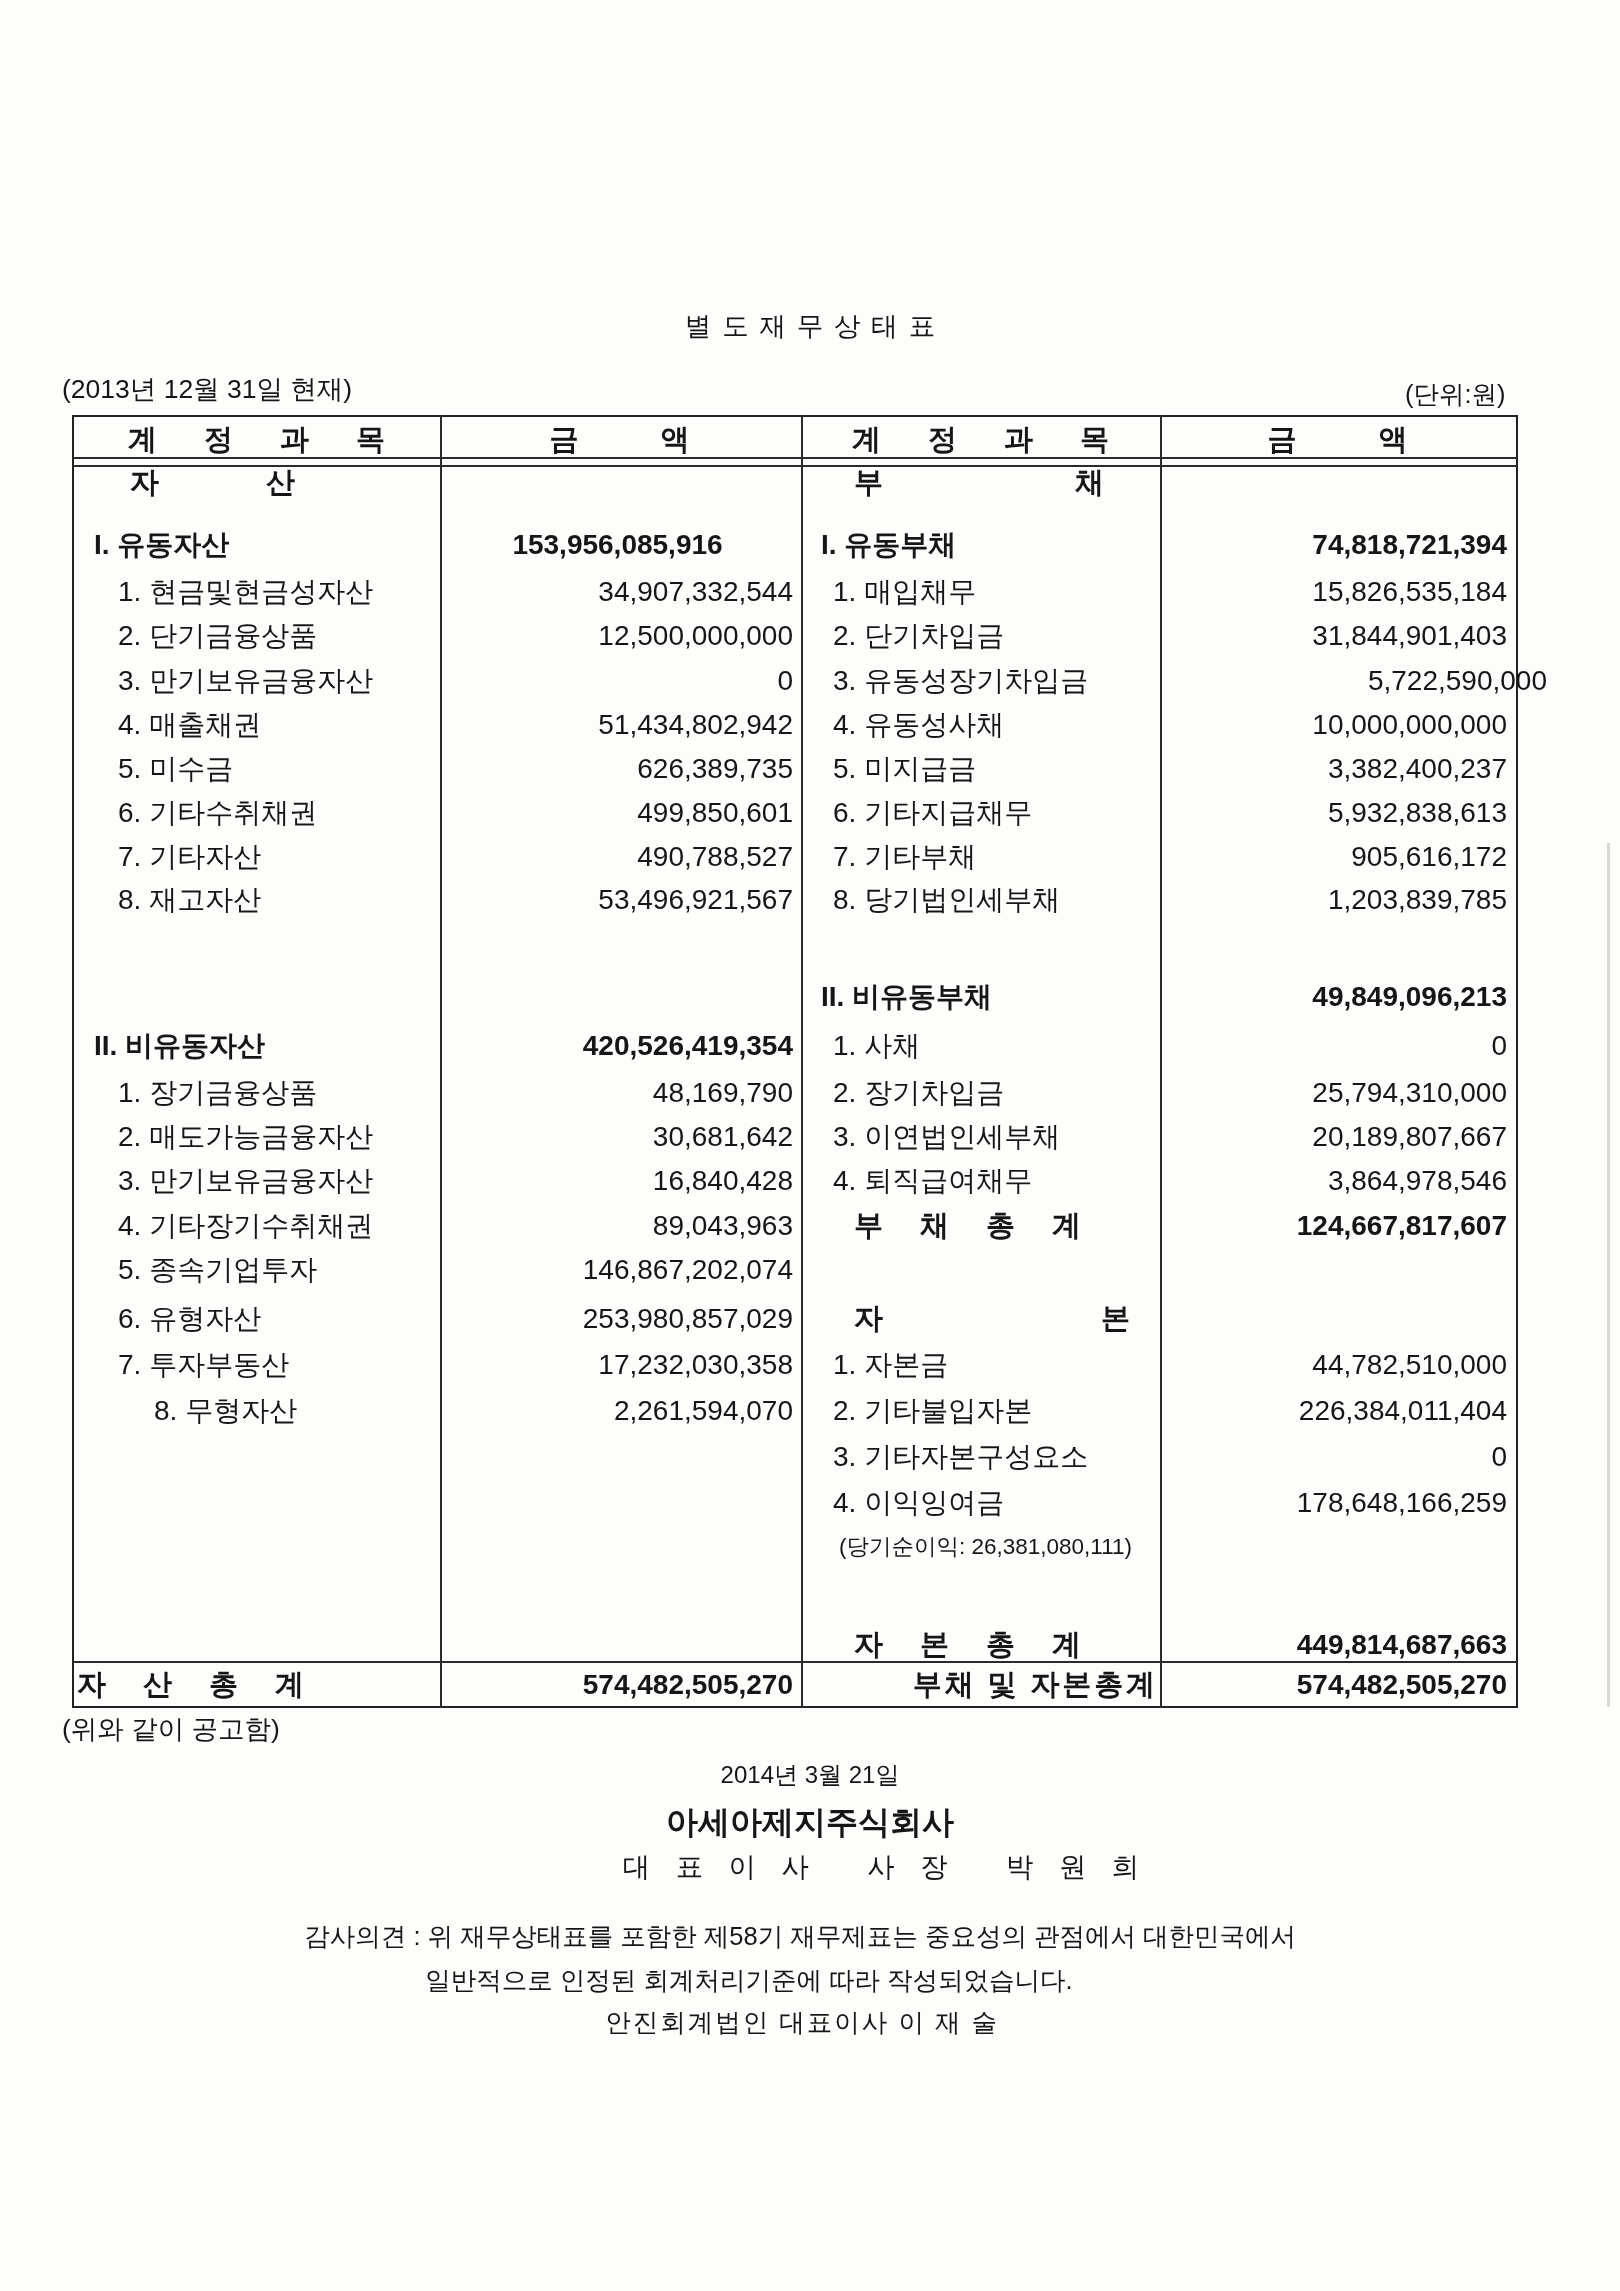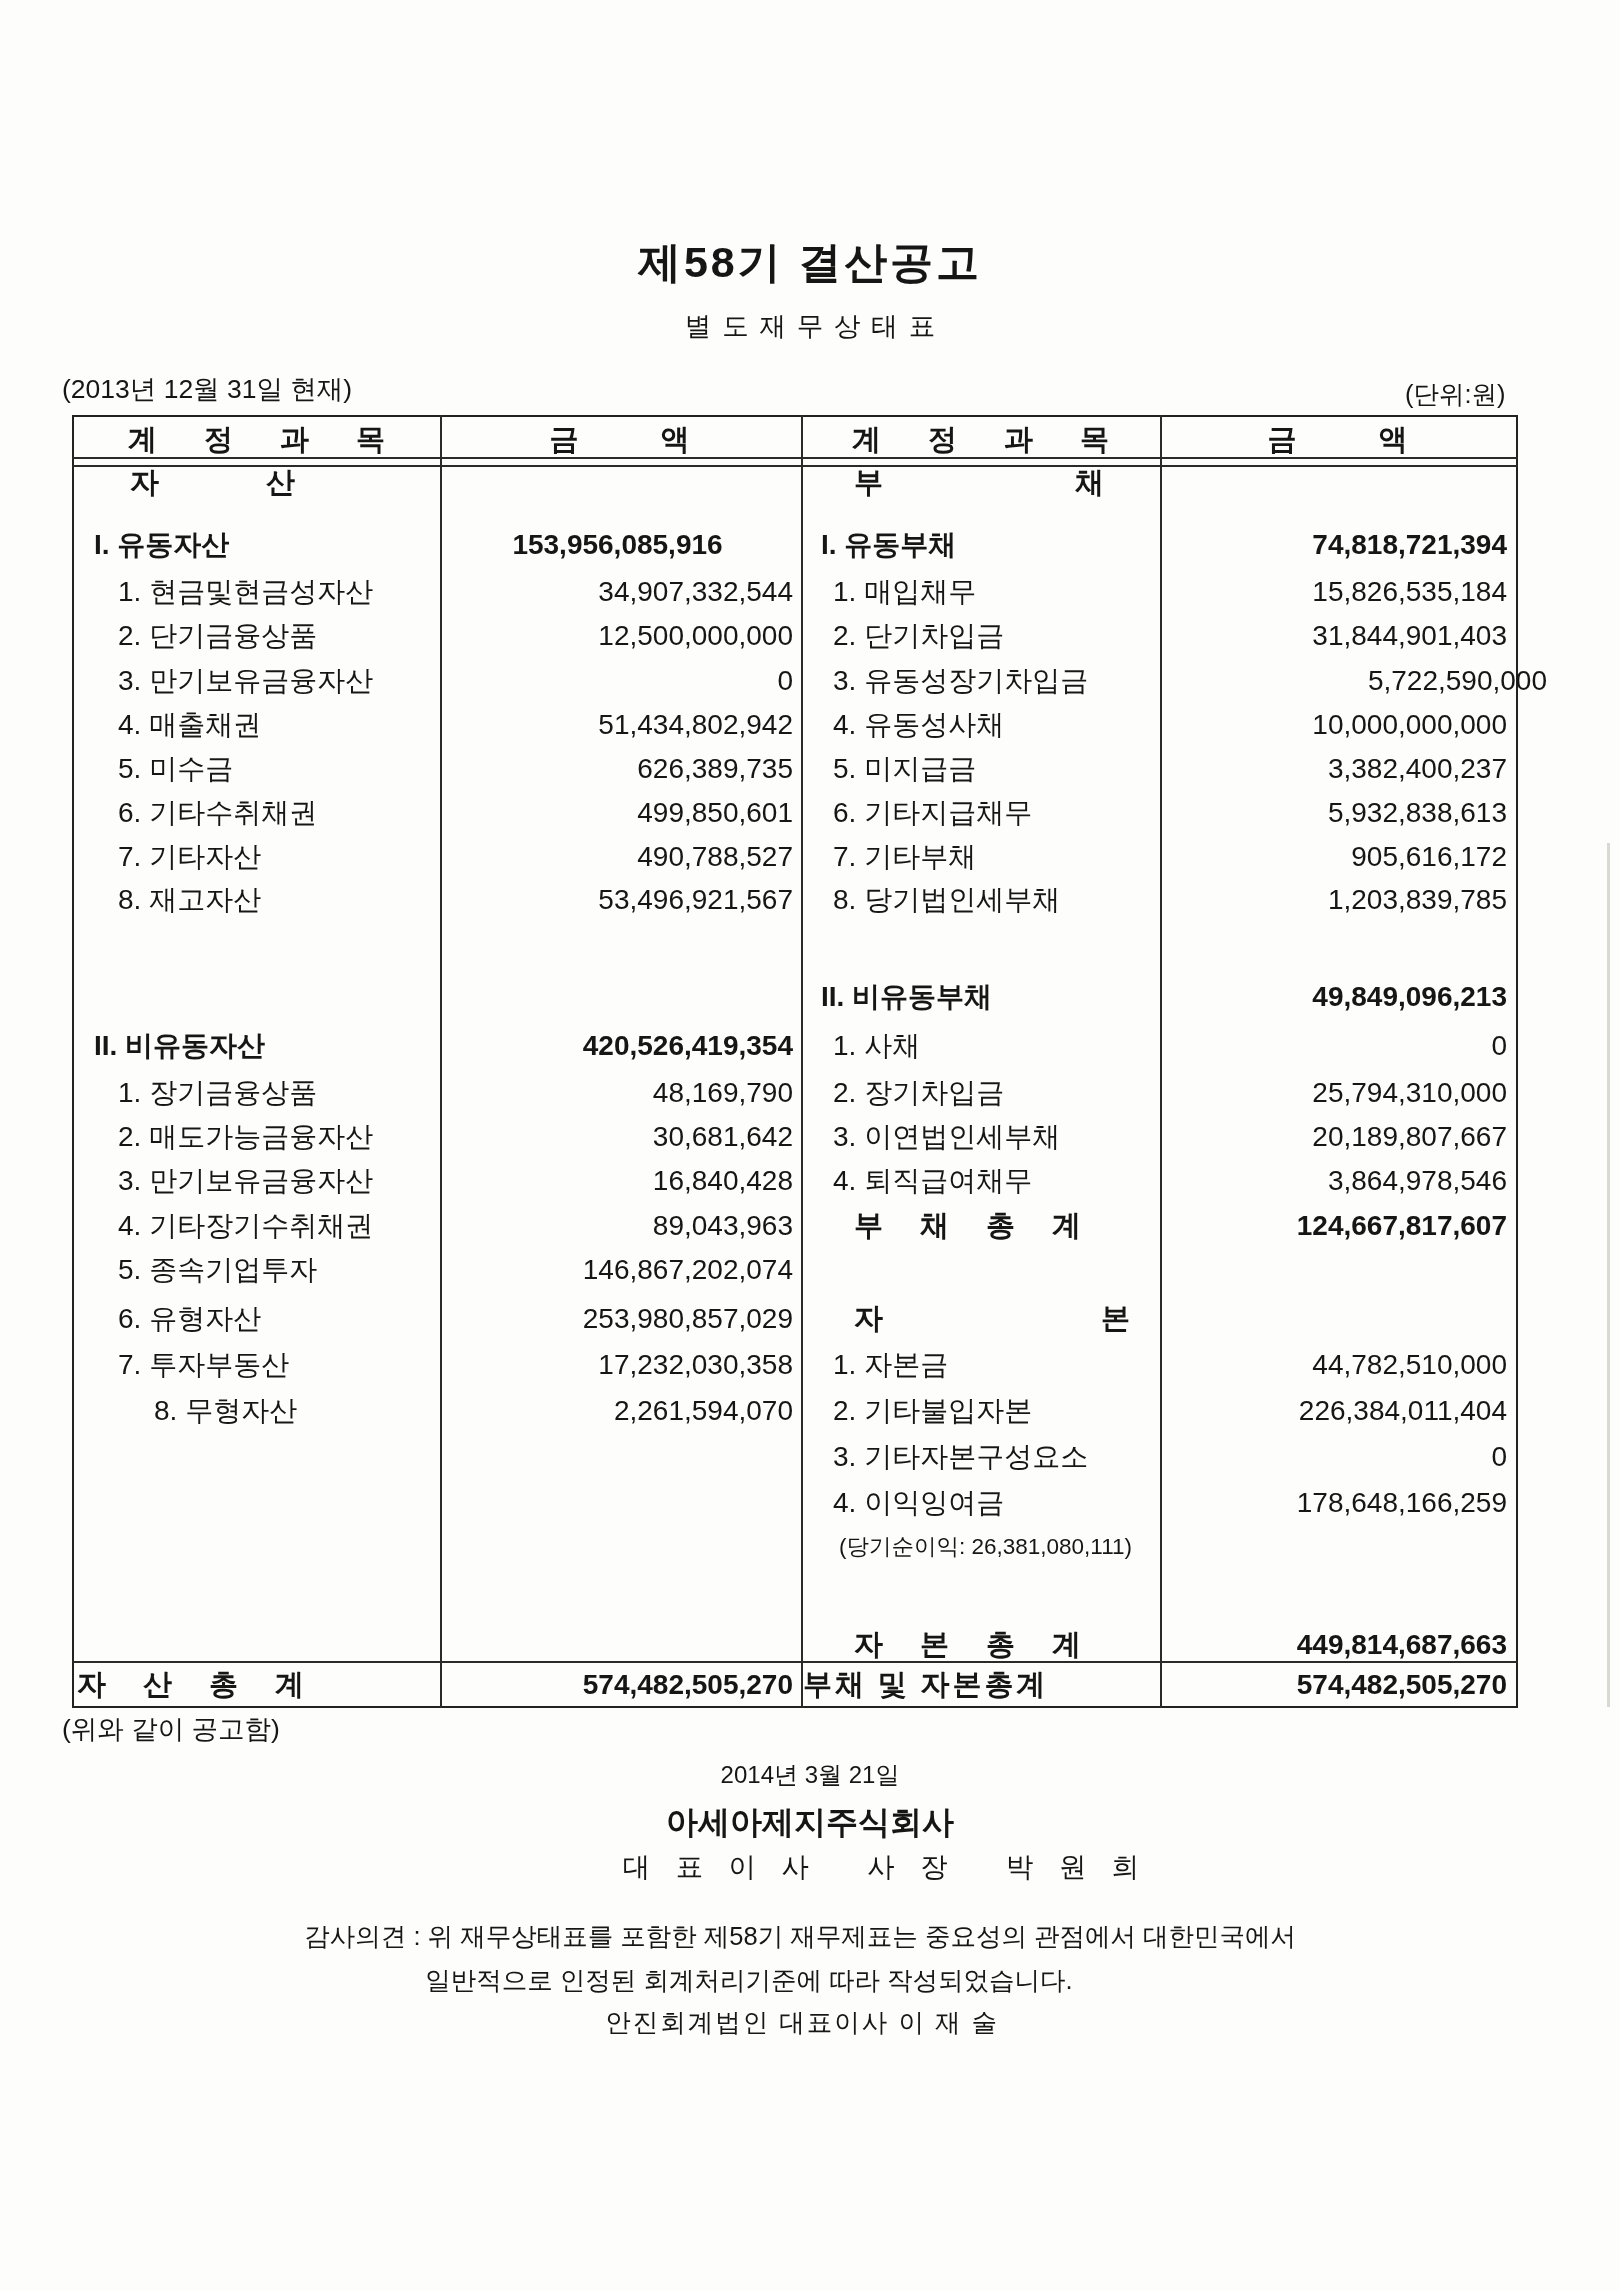--- a/index.html
+++ b/index.html
@@ -51,21 +51,20 @@
   .ceo-line span { margin-right:33px; }
   .ceo-line span:last-child { margin-right:-25.5px; }
 
   .streak { position:absolute; left:1607px; top:843px; width:2.9px; height:864px; background:#d9d9d3; }
 </style>
 </head>
 <body>
 
 <div class="page">
 
-  <div class="abs ctr title">제58기 결산공고</div>
   <div class="abs ctr subtitle"><span class="in">별도재무상태표</span></div>
   <div class="abs meta" style="top:373px; left:62px;">(2013년 12월 31일 현재)</div>
   <div class="abs meta" style="top:378px; left:1405px; font-size:25.5px;">(단위:원)</div>
 
   <div class="frame"></div>
   <div class="vline" style="left:440px;"></div>
   <div class="vline" style="left:801px;"></div>
   <div class="vline" style="left:1160px;"></div>
   <div class="hline" style="top:457px;"></div>
   <div class="hline" style="top:465px;"></div>
@@ -178,21 +177,21 @@
   <div class="abs r amtR" style="top:1439px;">0</div>
   <div class="abs r itmR" style="top:1485px;">4. 이익잉여금</div>
   <div class="abs r amtR" style="top:1485px;">178,648,166,259</div>
   <div class="abs note" style="top:1532px; left:839px;">(당기순이익: 26,381,080,111)</div>
 
   <div class="abs r b ls38" style="top:1627px; left:854px; font-size:29px;">자본총계</div>
   <div class="abs r amtR b" style="top:1627px;">449,814,687,663</div>
 
   <div class="abs r b ls38" style="top:1667px; left:77px; font-size:29px;">자산총계</div>
   <div class="abs r amtL b" style="top:1667px;">574,482,505,270</div>
-  <div class="abs r b" style="top:1667px; left:803px; width:355px; text-align:left; font-size:29px; letter-spacing:2.9px;">부채 및 자본총계</div>
+  <div class="abs r b" style="top:1667px; left:803px; width:355px; text-align:right; font-size:29px; letter-spacing:2.9px;">부채 및 자본총계</div>
   <div class="abs r amtR b" style="top:1667px;">574,482,505,270</div>
 
   <div class="abs meta" style="top:1713px; left:62px;">(위와 같이 공고함)</div>
   <div class="abs ctr f-line" style="top:1757px; font-size:24px;">2014년 3월 21일</div>
   <div class="abs ctr f-line" style="top:1802px; font-size:32px; font-weight:700; height:41px; line-height:41px;">아세아제지주식회사</div>
   <div class="abs ceo-line" style="top:1849px; left:0; width:1620px; height:35px; line-height:35px;">
     <span>대표이사</span>
     <span>사장</span>
     <span>박원희</span>
   </div>

